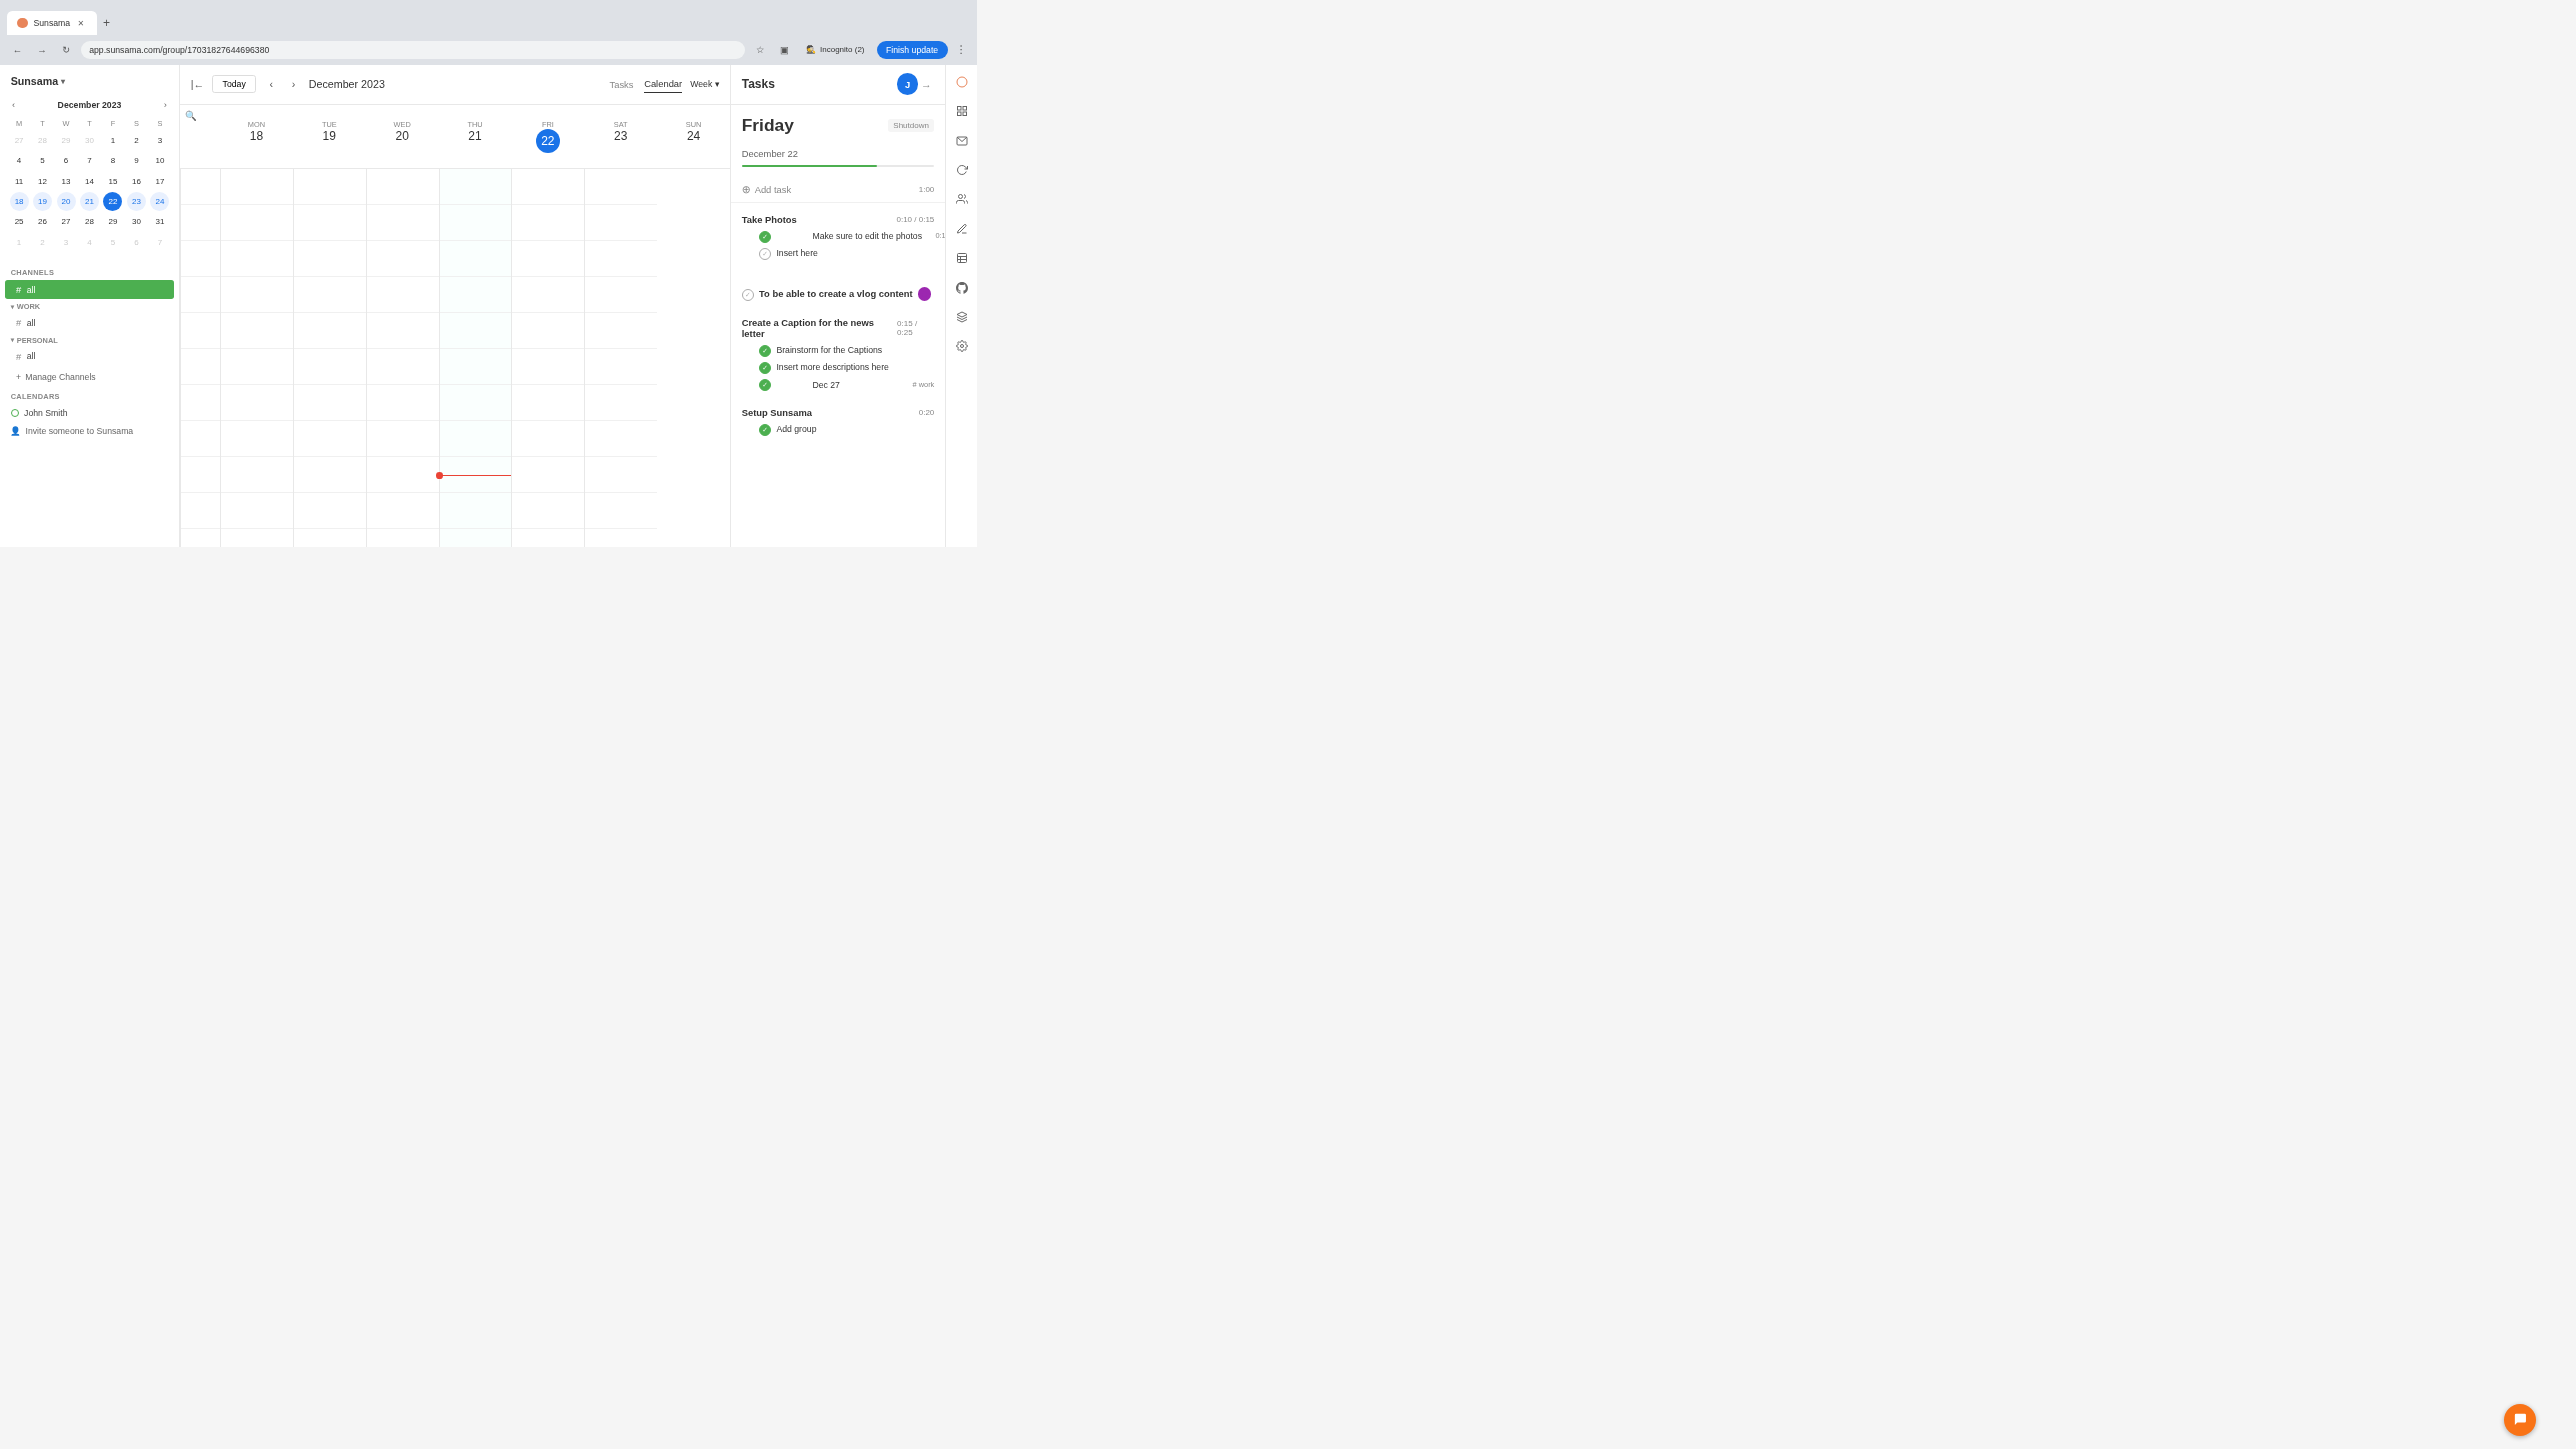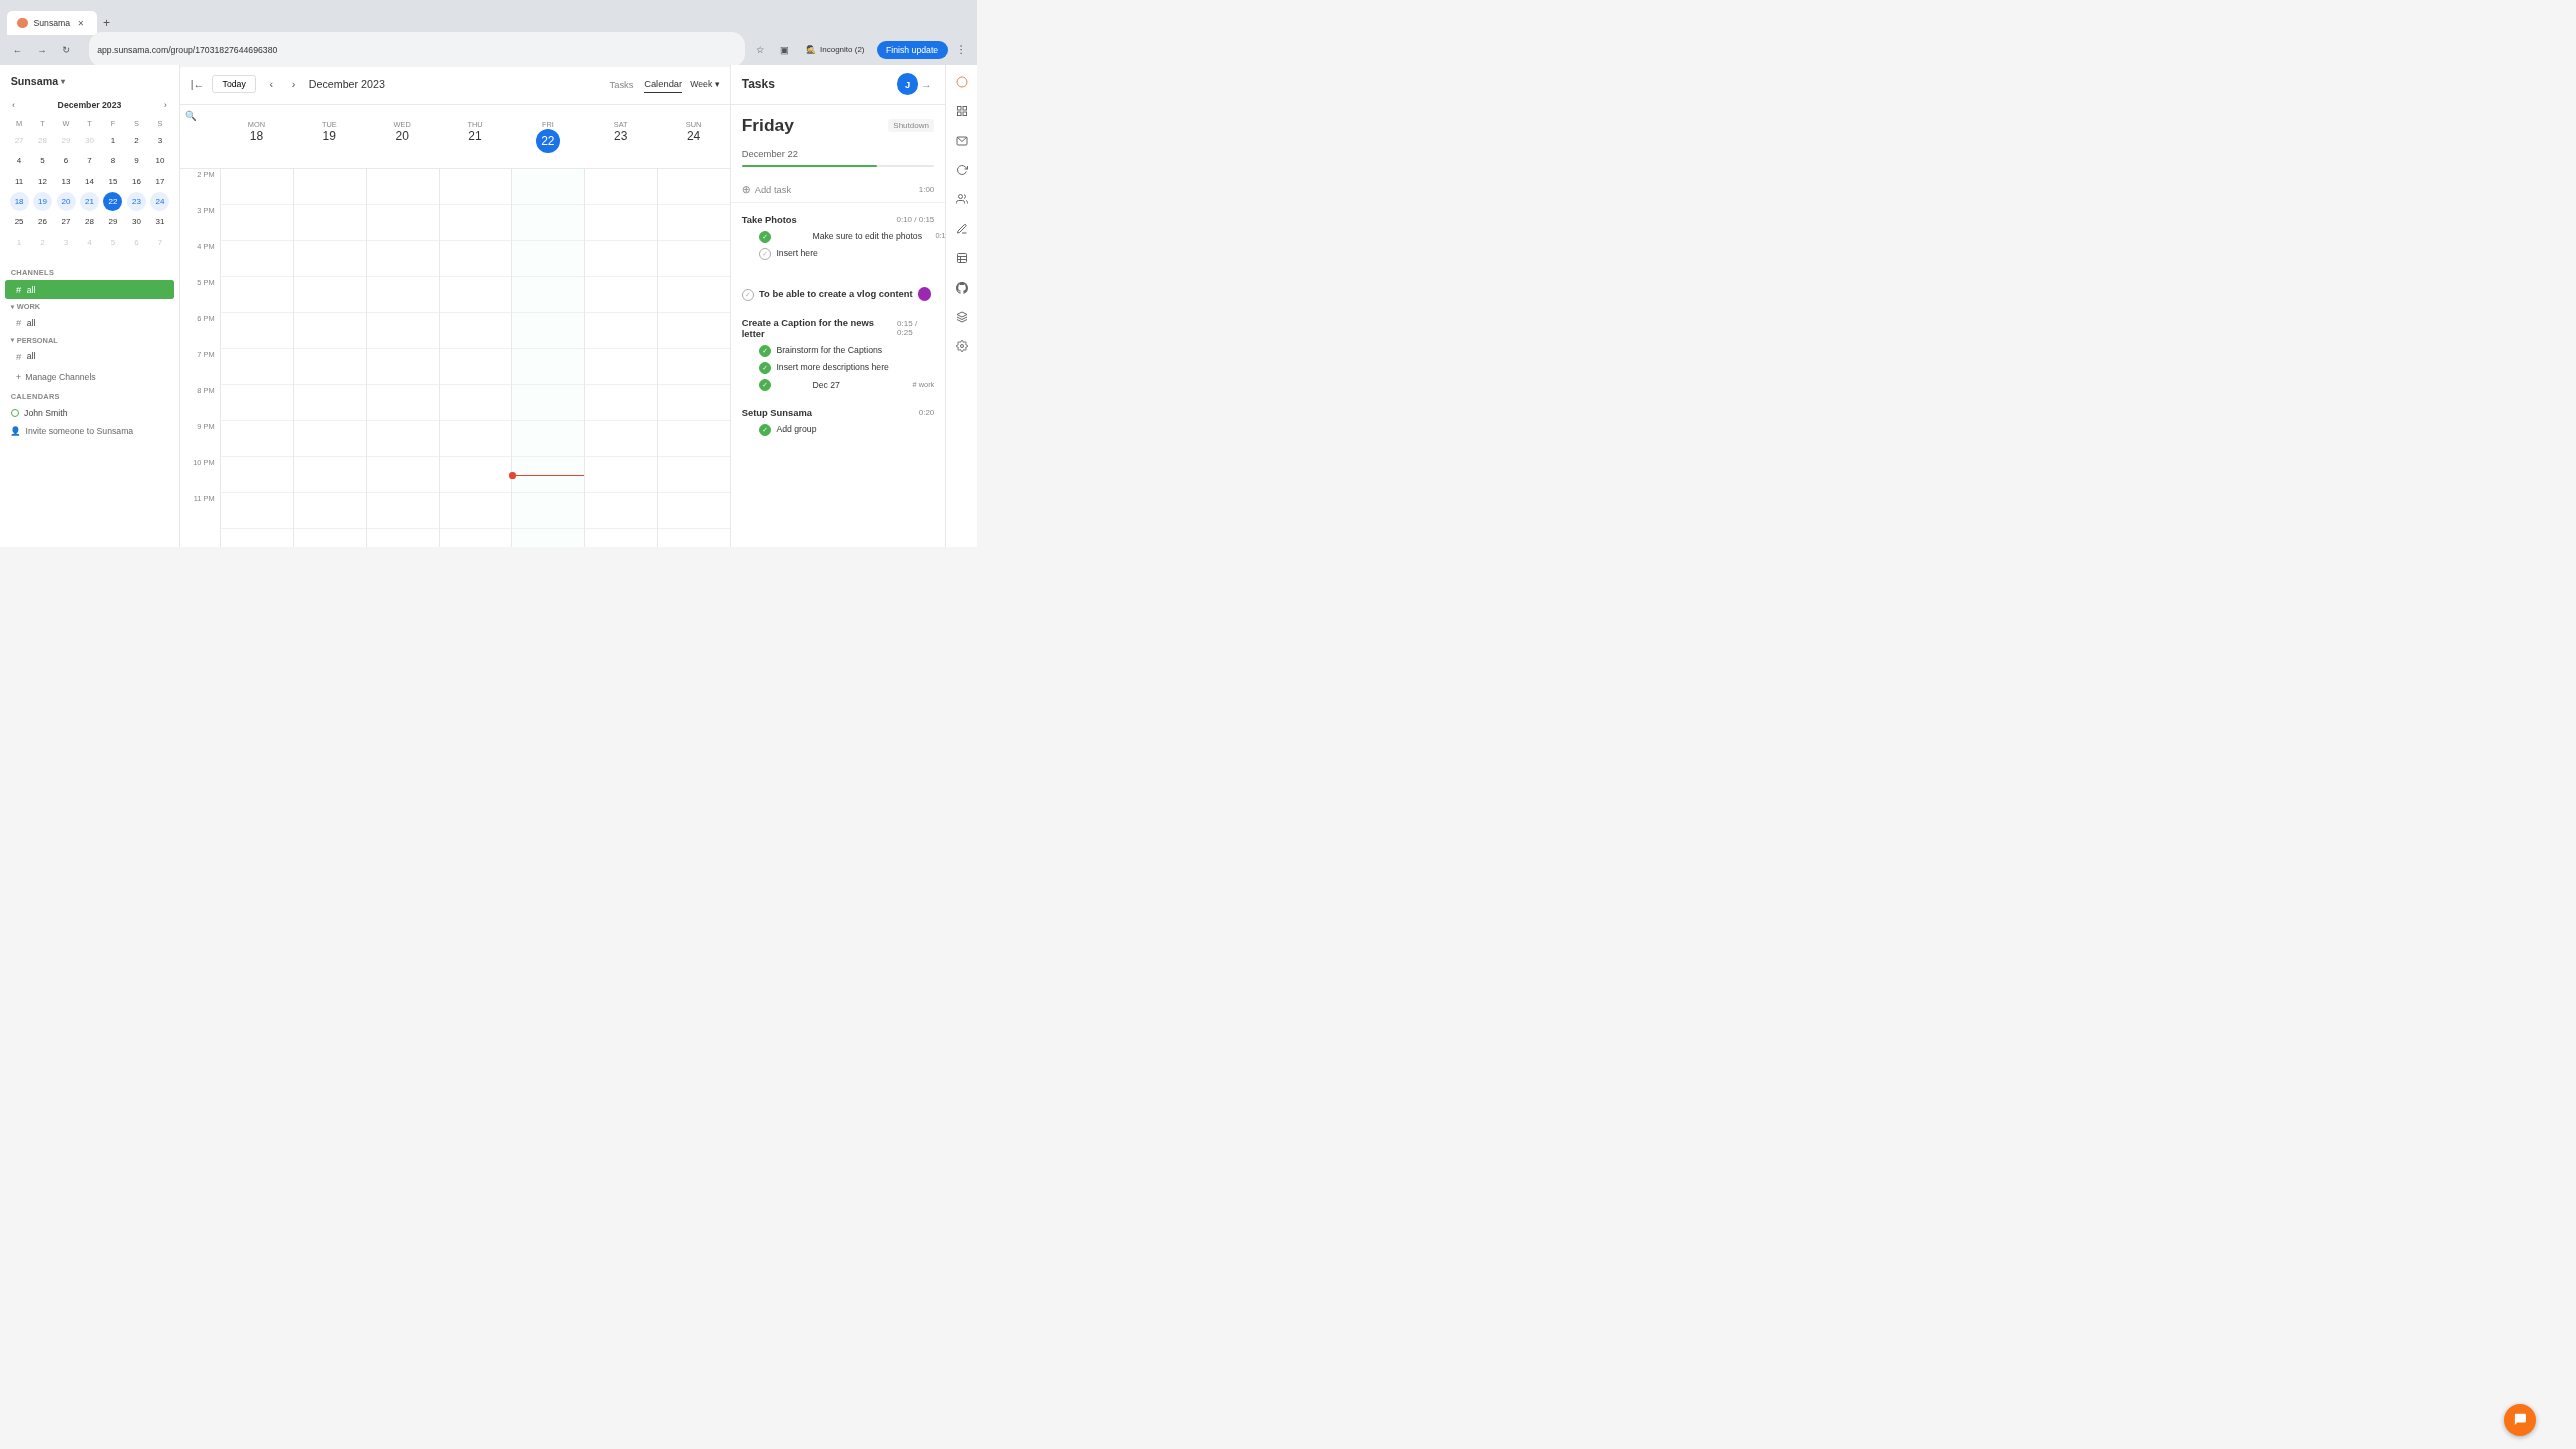--- a/index.html
+++ b/index.html
@@ -7,21 +7,21 @@
 
     
     .browser-chrome { background: #dee1e6; height: 35px; display: flex; align-items: center; padding: 0 6.7px; gap: 5.4px; }
     .browser-tabs { display: flex; align-items: flex-end; height: 100%; }
     .browser-tab { background: #fff; border-radius: 5.4px 5.4px 0 0; padding: 5.4px 10.7px; display: flex; align-items: center; gap: 5.4px; font-size: 8.7px; height: 24px; }
     .tab-favicon { width: 10.7px; height: 10.7px; background: #e8855a; border-radius: 50%; }
     .tab-close { width: 10.7px; height: 10.7px; display: flex; align-items: center; justify-content: center; border-radius: 50%; cursor: pointer; color: #666; font-size: 8px; }
     .new-tab { background: none; border: none; width: 19px; height: 19px; display: flex; align-items: center; justify-content: center; font-size: 12px; color: #555; cursor: pointer; margin-bottom: 2.7px; }
     .browser-toolbar { background: #dee1e6; height: 29.5px; display: flex; align-items: center; padding: 0 8px; gap: 5.4px; }
     .nav-btn { background: none; border: none; width: 19px; height: 19px; display: flex; align-items: center; justify-content: center; border-radius: 50%; cursor: pointer; color: #555; font-size: 9.4px; }
-    .address-bar-wrap { flex: 1; background: #f1f3f4; border-radius: 13.4px; height: 35px; display: flex; align-items: center; padding: 8px 8px; gap: 5.4px; margin-left: 8px; }
+    .address-bar-wrap { flex: 1; background: #f1f3f4; border-radius: 13.4px; height: 18px; display: flex; align-items: center; padding: 8px 8px; gap: 5.4px; }
     .toolbar-right { display: flex; align-items: center; gap: 5.4px; }
     .incognito-btn { background: none; border: none; display: flex; align-items: center; gap: 4px; padding: 2.7px 6.7px; border-radius: 13.4px; cursor: pointer; font-size: 8px; color: #333; }
     .finish-update-btn { background: #1a73e8; color: white; border: none; padding: 4px 9.4px; border-radius: 13.4px; cursor: pointer; font-size: 8.7px; font-weight: 400; }
     .three-dot { background: none; border: none; font-size: 10.7px; color: #555; cursor: pointer; padding: 0 2.7px; }
 
     
     .app { display: flex; height: calc(547px - 29.5px); background: #fff; }
 
     
     .sidebar { width: 180px; background: #fff; border-right: 0.7px solid #e8e8e8; display: flex; flex-direction: column; padding: 10.7px 0; flex-shrink: 0; overflow-y: auto; }
@@ -325,32 +325,20 @@
           <div class="day-num">23</div>
         </div>
         <div class="cal-day-col">
           <div class="day-name">SUN</div>
           <div class="day-num">24</div>
         </div>
       </div>
 
       <div class="cal-grid">
 
-        <div class="time-labels">
-          <div class="time-label">2 PM</div>
-          <div class="time-label">3 PM</div>
-          <div class="time-label">4 PM</div>
-          <div class="time-label">5 PM</div>
-          <div class="time-label">6 PM</div>
-          <div class="time-label">7 PM</div>
-          <div class="time-label">8 PM</div>
-          <div class="time-label">9 PM</div>
-          <div class="time-label">10 PM</div>
-          <div class="time-label">11 PM</div>
-        </div>
 
         <div class="cal-col">
           <div class="time-slot"></div>
           <div class="time-slot"></div>
           <div class="time-slot"></div>
           <div class="time-slot"></div>
           <div class="time-slot"></div>
           <div class="time-slot"></div>
           <div class="time-slot"></div>
           <div class="time-slot"></div>

